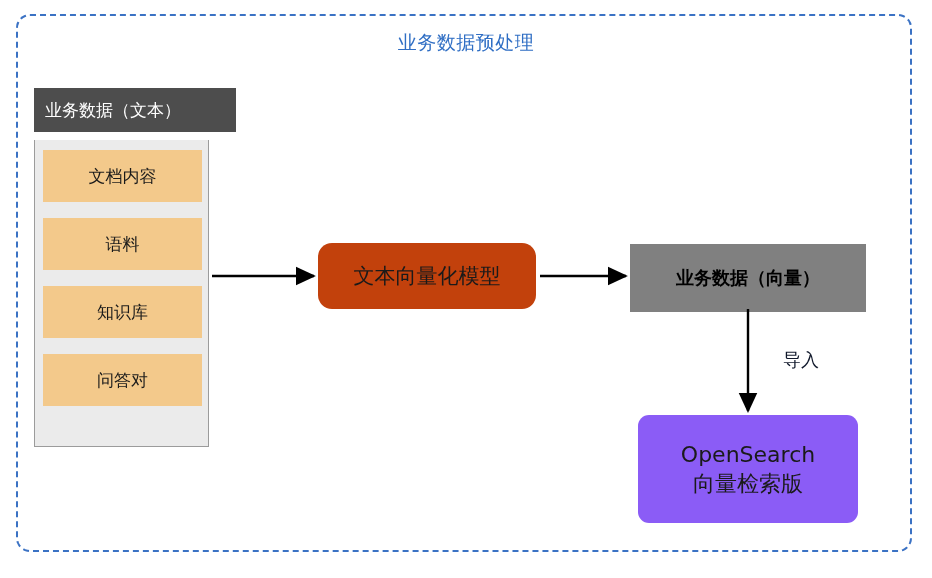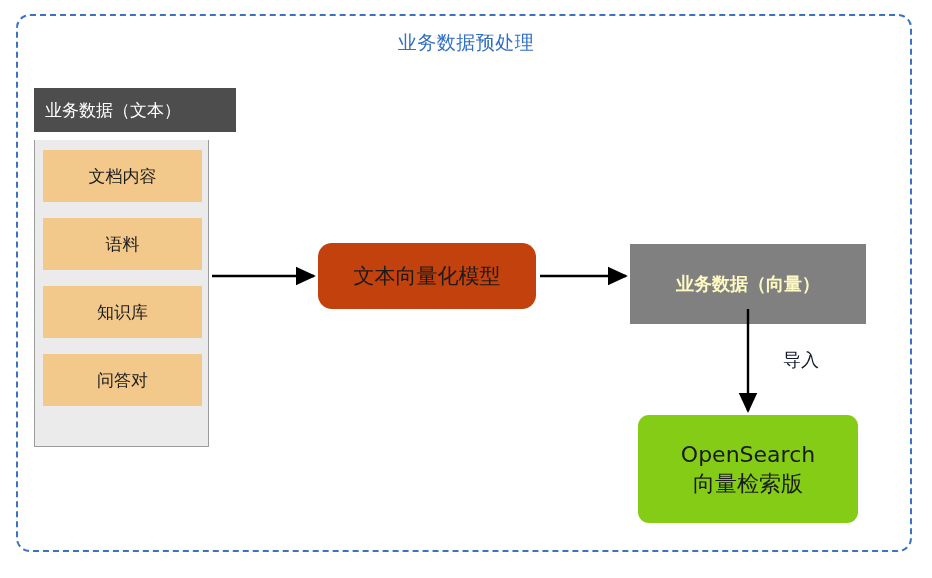--- a/index.html
+++ b/index.html
@@ -111,41 +111,41 @@
     justify-content: center;
     font-family: "DejaVu Sans", "Liberation Sans", sans-serif;
   }
 
   
   .node-gray {
     position: absolute;
     left: 630px;
     top: 244px;
     width: 236px;
-    height: 80px;
+    height: 68px;
     box-sizing: border-box;
     background: #808080;
-    color: #fef9c3;
+    color: #000000;
     font-size: 18px;
     font-weight: bold;
     display: flex;
     align-items: center;
     justify-content: center;
     font-family: "DejaVu Sans", "Liberation Sans", sans-serif;
   }
 
   
   .node-orange {
     position: absolute;
     left: 638px;
     top: 415px;
     width: 220px;
     height: 108px;
     box-sizing: border-box;
-    background: #84cc16;
+    background: #8b5cf6;
     border-radius: 11px;
     color: #1a1a1a;
     font-size: 22px;
     line-height: 1.32;
     display: flex;
     flex-direction: column;
     align-items: center;
     justify-content: center;
     font-family: "DejaVu Sans", "Liberation Sans", sans-serif;
   }

